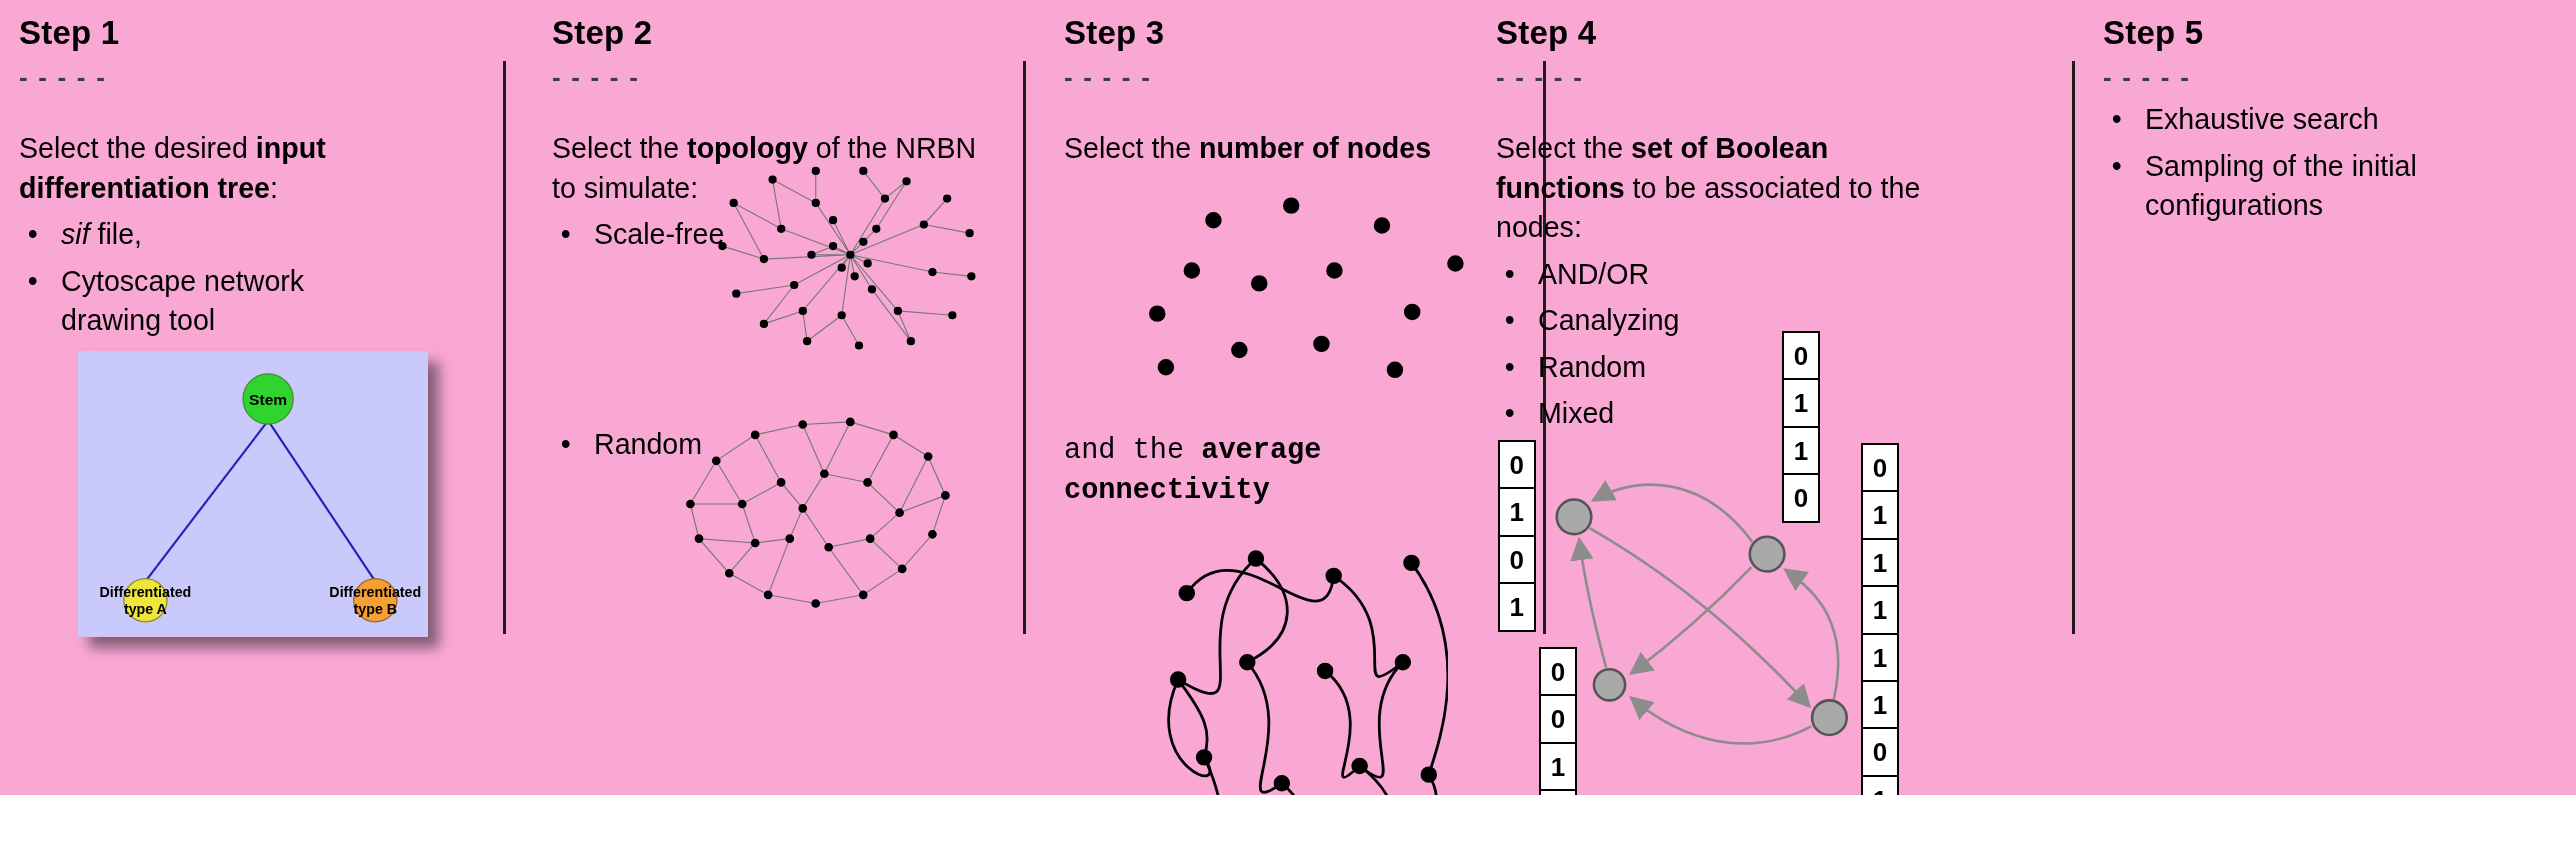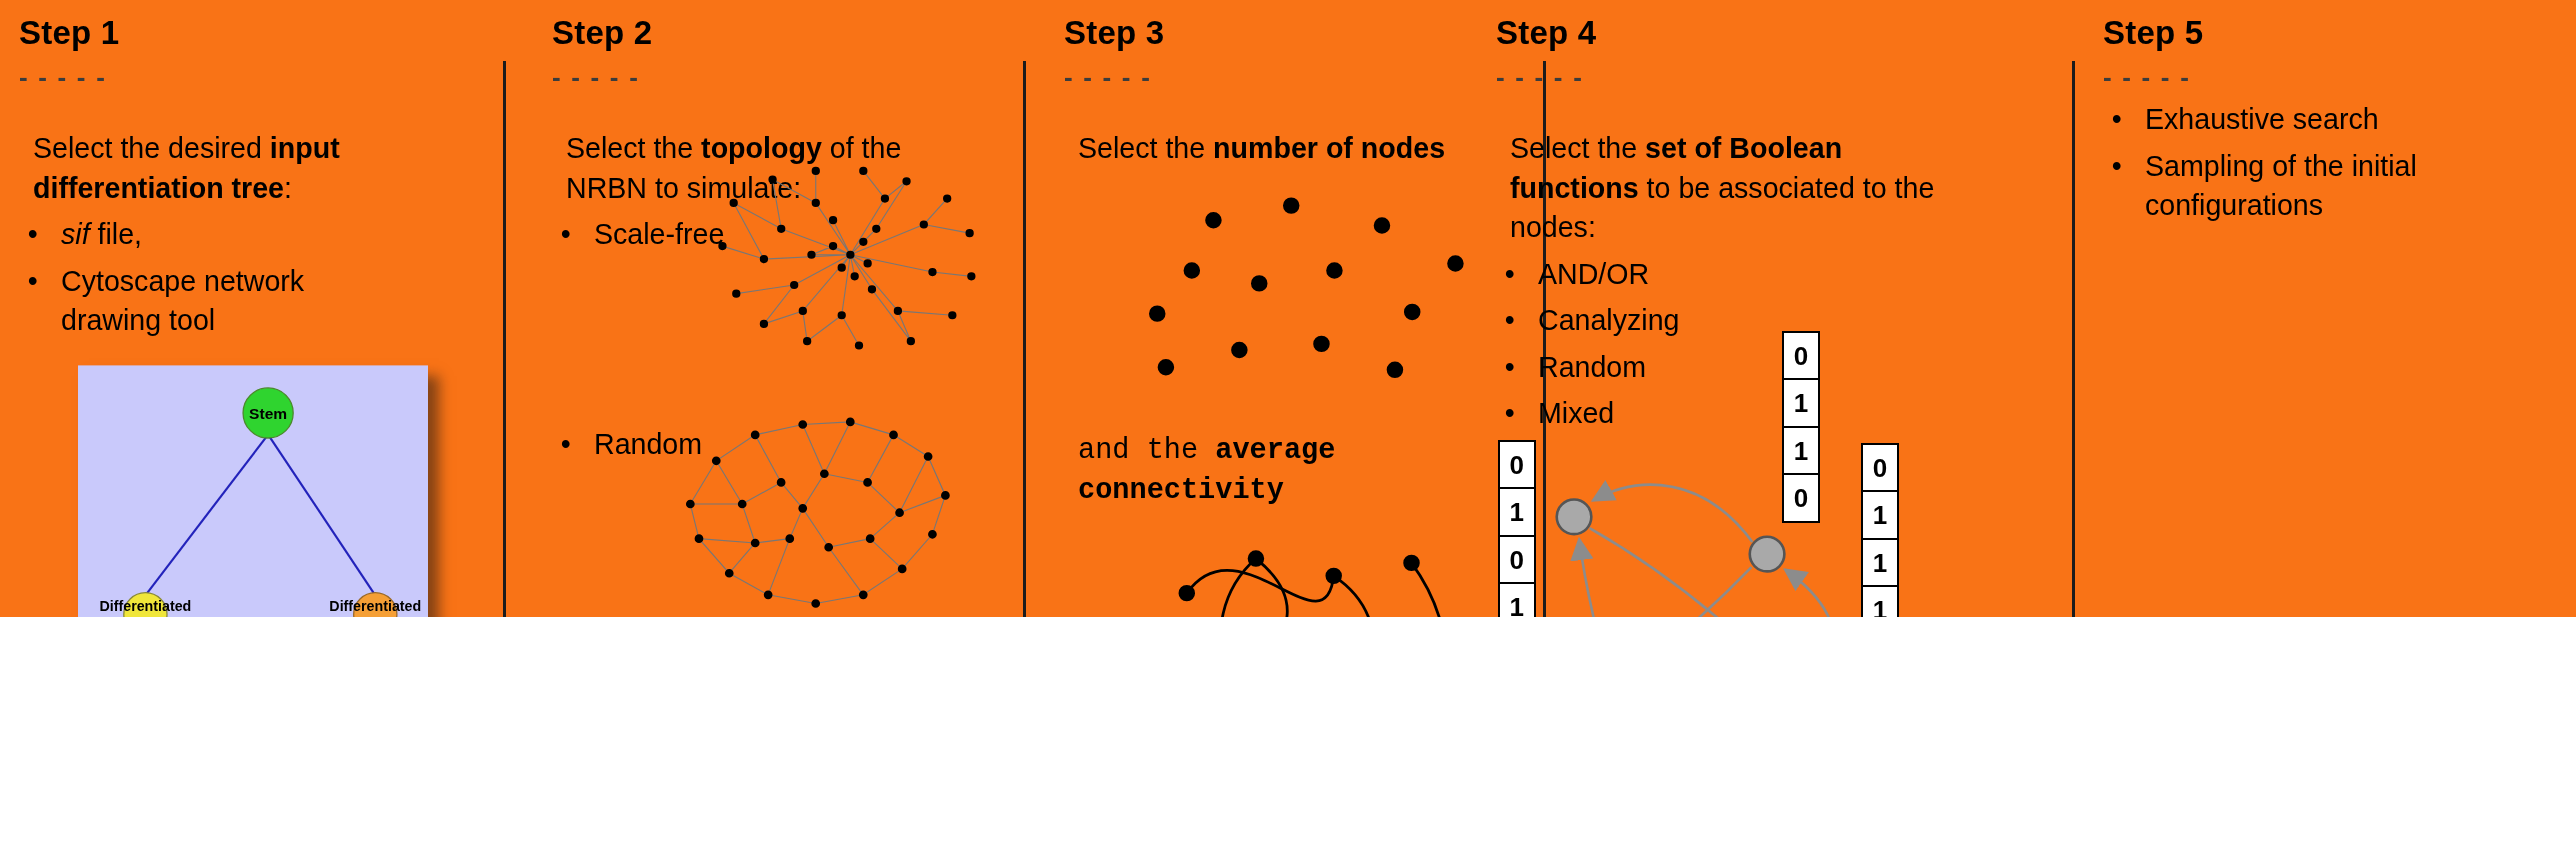--- a/index.html
+++ b/index.html
@@ -1,33 +1,33 @@
 <!DOCTYPE html>
 <html style="font-size:14px"><head>
 <meta charset="utf-8">
 <style>
   * { box-sizing: border-box; }
   html,body { margin:0; padding:0; background:#fff; }
   body { font-family:"Liberation Sans", sans-serif; color:#000; }
-  .canvas { position:relative; width:2576px; height:617px; background:#f97316; overflow:hidden; }
+  .canvas { position:relative; width:2576px; height:795px; background:#f9a8d4; overflow:hidden; }
 
   .divider { position:absolute; top:61px; height:573px; width:2.6px; background:#1c1c1c; }
 
   .col { position:absolute; top:0; height:100%; padding-top:14px; }
   .col h2 { margin:0; font-size:33px; font-weight:700; letter-spacing:0.2px; }
   .dashes { margin-top:10.4px; font-size:26px; font-weight:700; color:#3c3c3c; letter-spacing:1.7px; }
-  .intro, .line { margin:36px 14px 0; font-size:28.6px; line-height:1.38; }
+  .intro, .line { margin:36px 0 0; font-size:28.6px; line-height:1.38; }
   .intro b, .line b, .bullet b { font-weight:700; }
 
   .bullet { display:flex; margin-top:7px; font-size:28.6px; line-height:1.38; }
   .bmark { flex:none; width:42px; padding-left:8.7px; }
   .btext i { }
 
   
-  .tree-fig { position:relative; margin:24px 0 0 59px; width:350px; height:286px;
+  .tree-fig { position:relative; margin:10px 0 0 59px; width:350px; height:286px;
               box-shadow:11.2px 11.2px 12px rgba(20,20,20,.5); }
   .tree-fig svg { display:block; }
 
   
   .sf-net { position:absolute; left:160px; top:164px; }
   .rnd-net { position:absolute; left:121px; top:400px; }
 
   
   .dots-fig { display:block; margin:15.6px 0 0 50px; }
   .line2 { margin-top:24px;font-family:Liberation Mono, monospace; }

